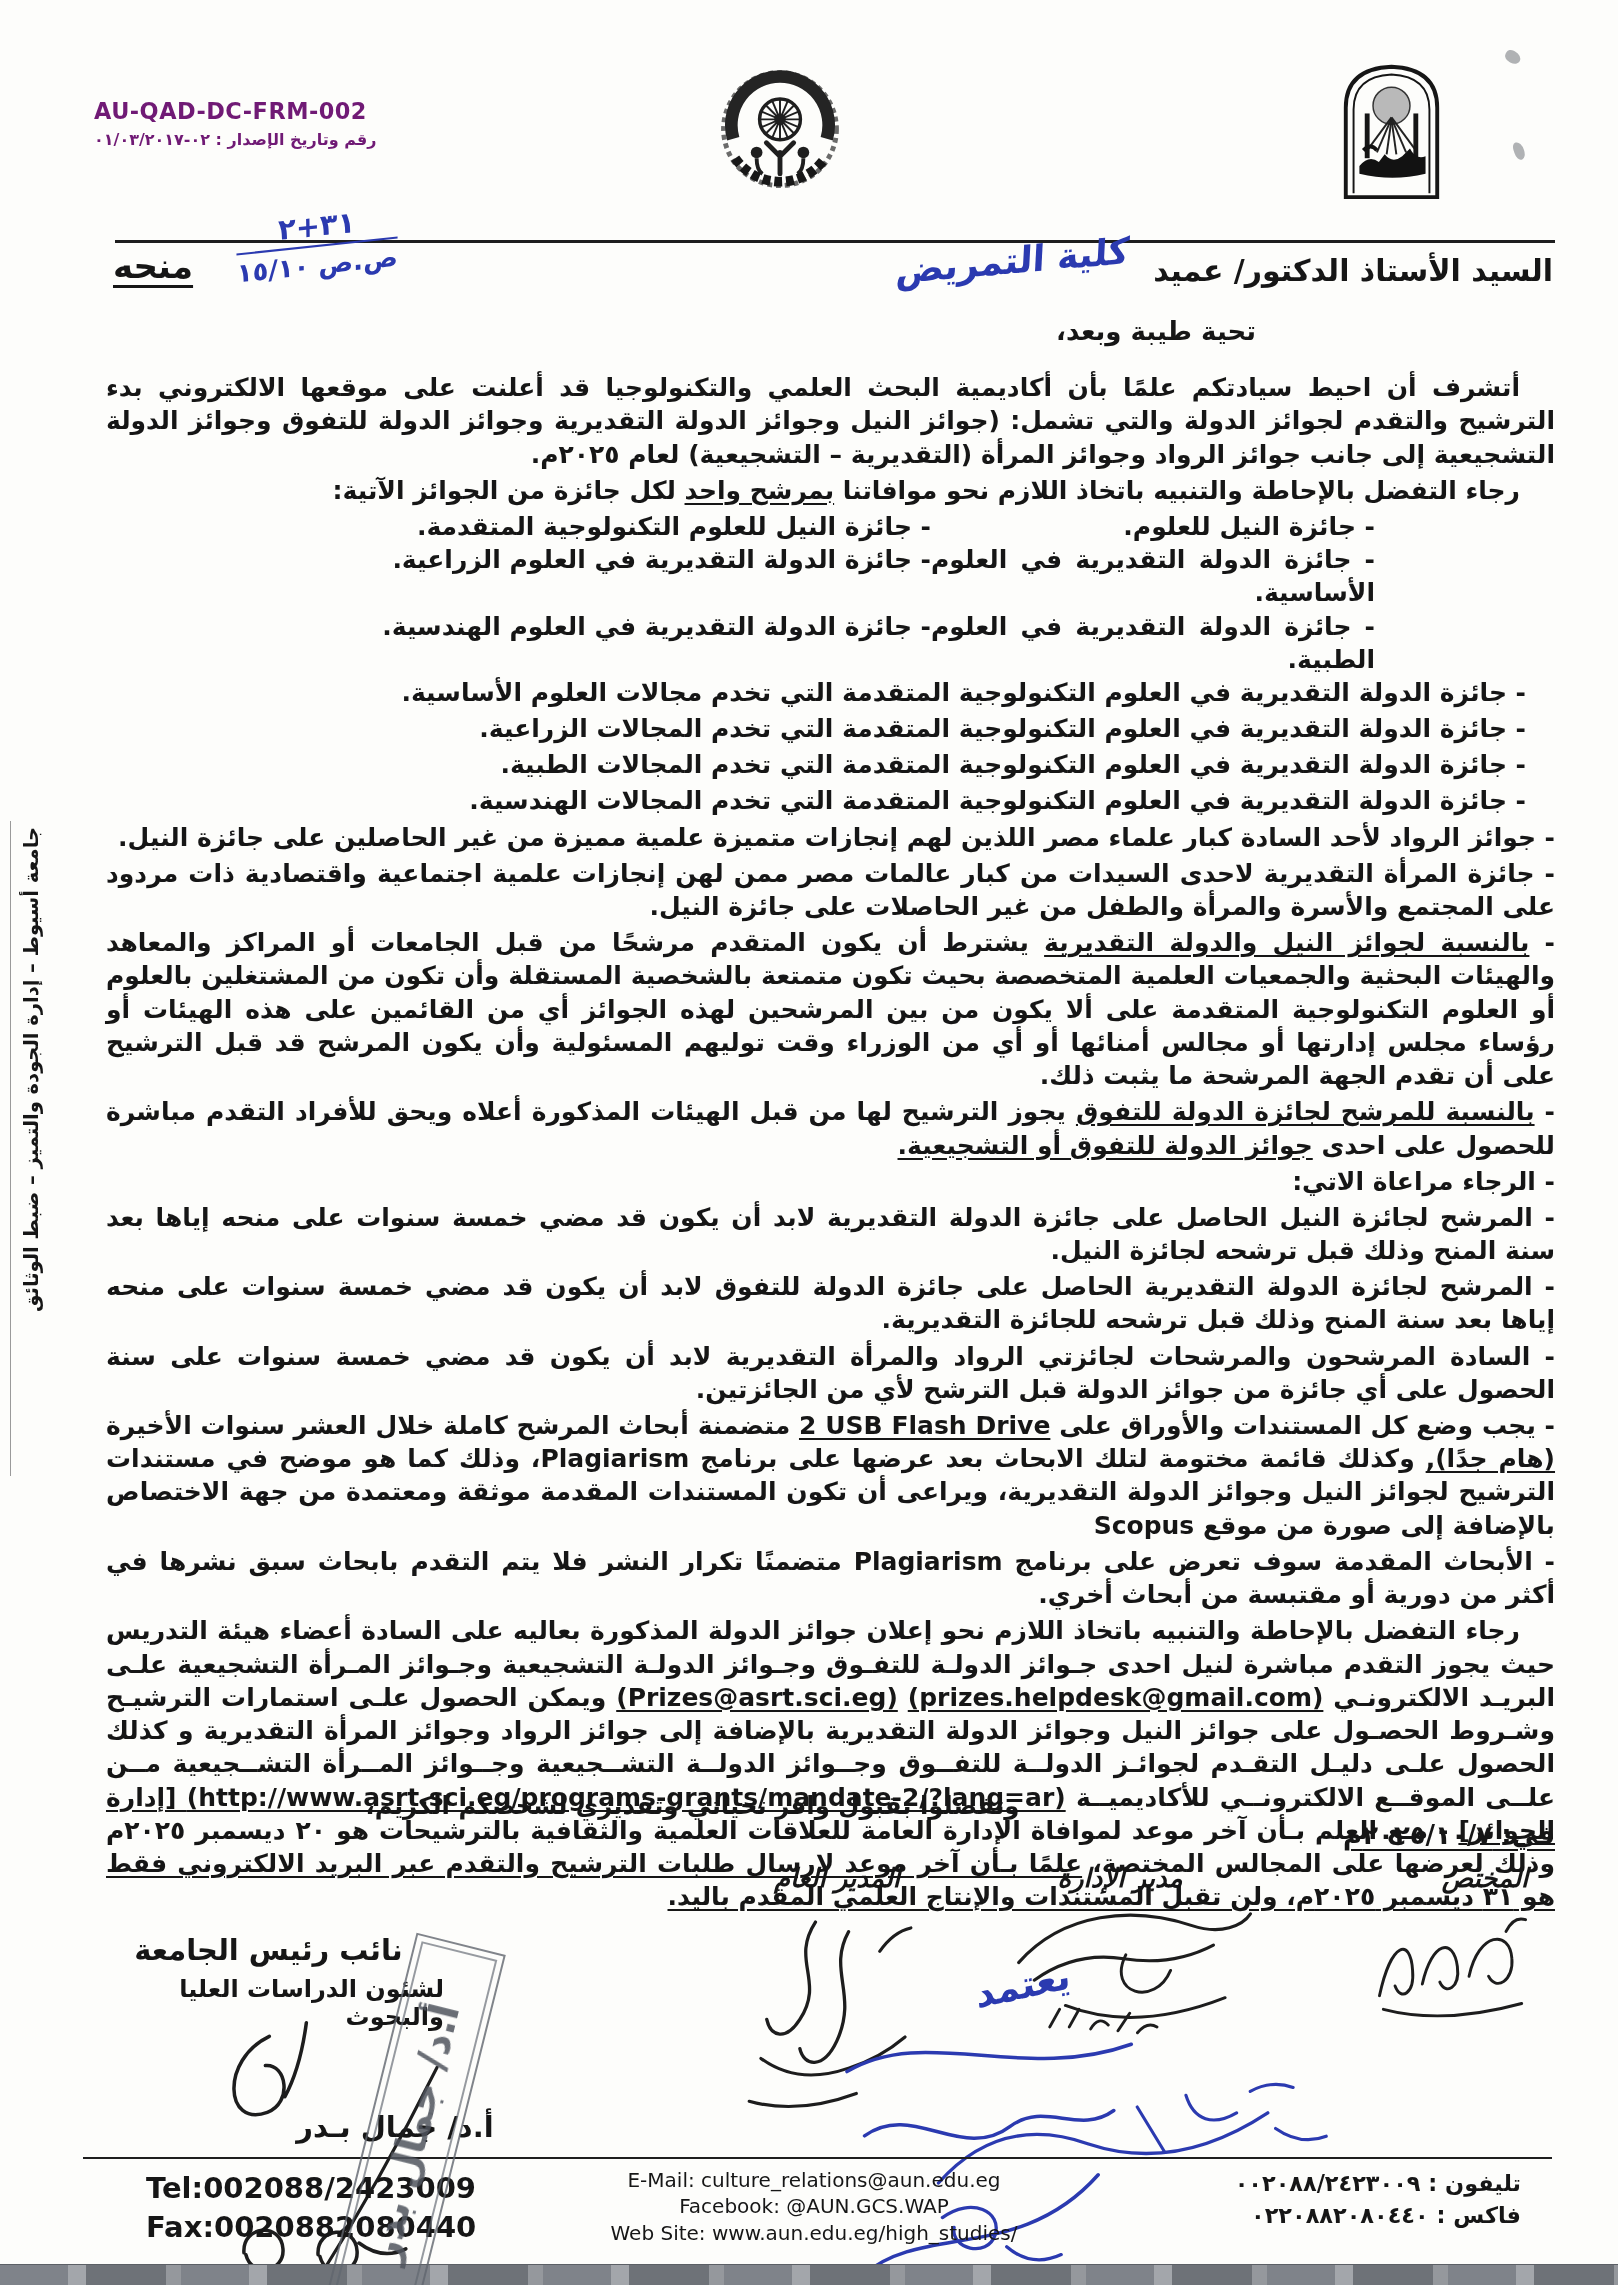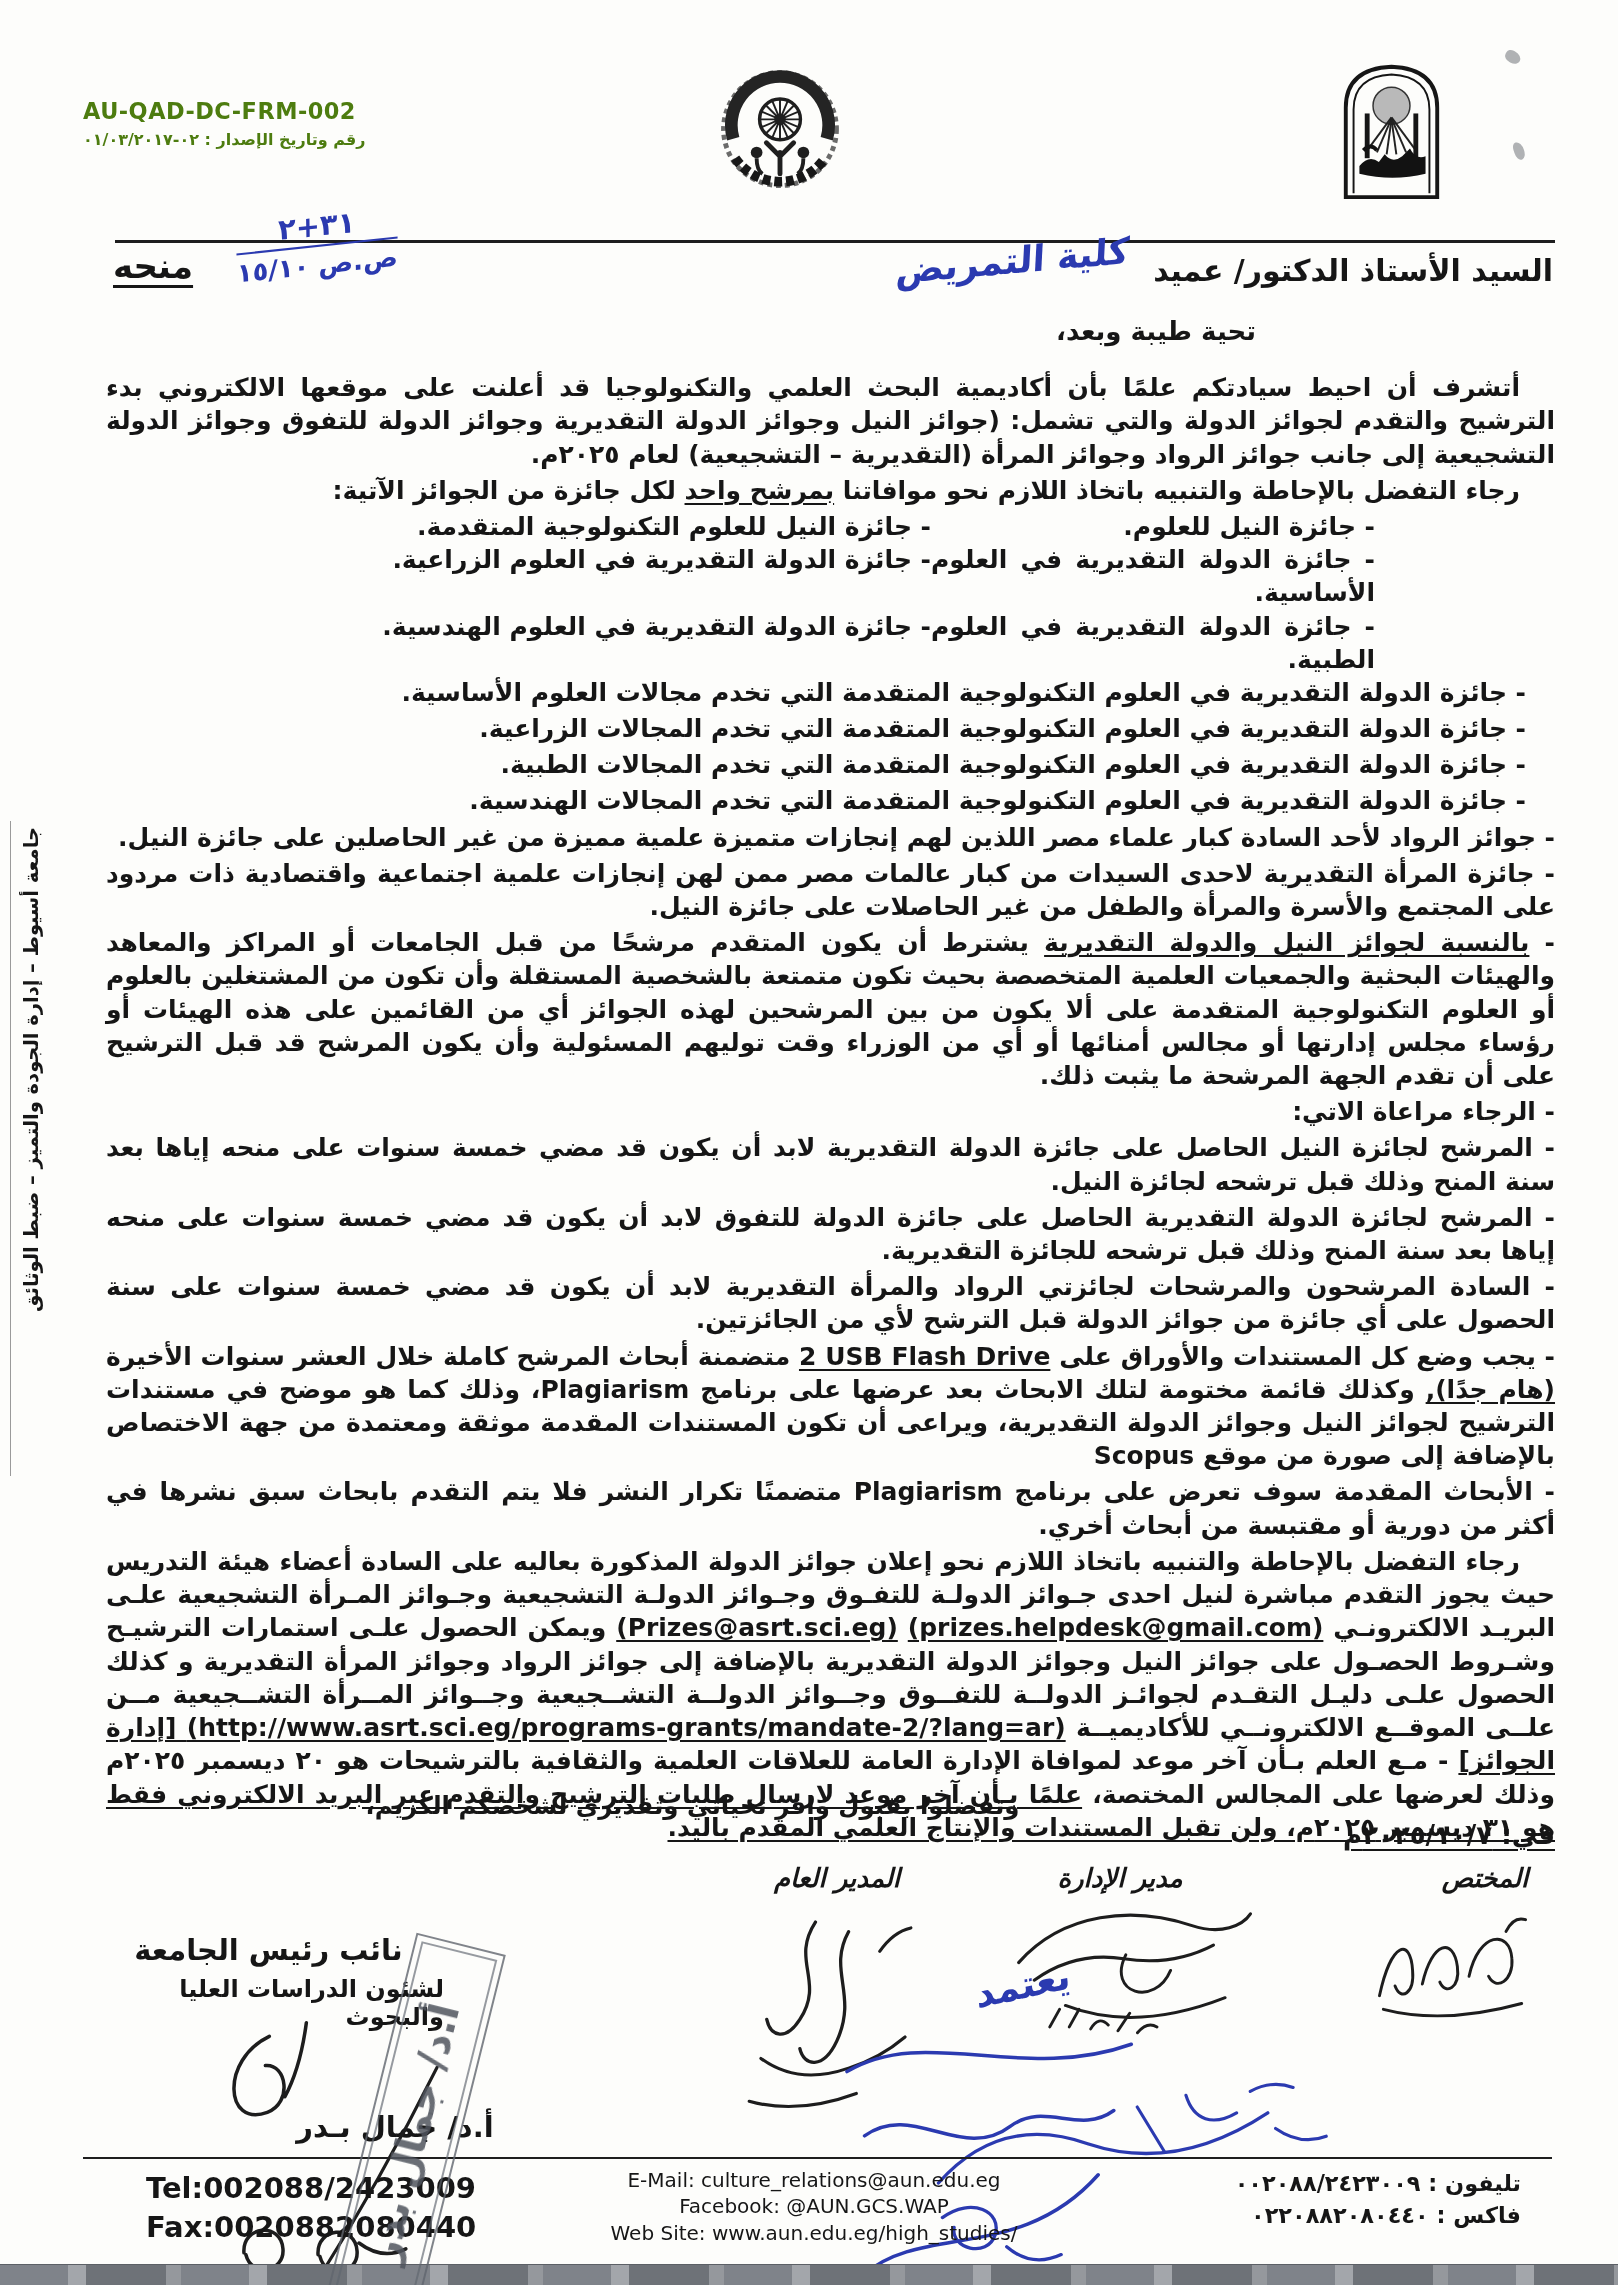--- a/index.html
+++ b/index.html
@@ -9,21 +9,21 @@
     width: 1619px; height: 2285px;
     margin: 0 auto;
     background: #fdfdfb;
     overflow: hidden;
     font-family: "DejaVu Sans", sans-serif;
     color: #161616;
   }
   .abs { position: absolute; }
 
   
-  .form-block { left:83px; top:98px; font-size:22.4px; font-weight:600; letter-spacing:0.5px; color:#4d7c0f; }
+  .form-block { left:94px; top:98px; font-size:22.4px; font-weight:600; letter-spacing:0.5px; color:#701a75; }
   .issue-line { margin-top:5.9px; font-size:16px; direction:rtl; text-align:left; font-weight:600; }
 
   
   .hdr-divider { left:115px; top:240px; width:1440px; height:2.9px; background:#1e1e1e; }
 
   
   .announce { left:113px; top:246px; font-size:34px; font-weight:800; direction:rtl;
               text-decoration:underline; text-underline-offset:6.8px; text-decoration-thickness:2.9px; }
 
   
@@ -202,20 +202,23 @@
     <p class="award-wide">- جائزة الدولة التقديرية في العلوم التكنولوجية المتقدمة التي تخدم المجالات الطبية.</p>
     <p class="award-wide">- جائزة الدولة التقديرية في العلوم التكنولوجية المتقدمة التي تخدم المجالات الهندسية.</p>
 
     <p>- جوائز الرواد لأحد السادة كبار علماء مصر اللذين لهم إنجازات متميزة علمية مميزة من غير الحاصلين على جائزة النيل.</p>
     <p>- جائزة المرأة التقديرية لاحدى السيدات من كبار عالمات مصر ممن لهن إنجازات علمية اجتماعية واقتصادية ذات مردود على المجتمع والأسرة والمرأة والطفل من غير الحاصلات على جائزة النيل.</p>
 
     <p>
       <span>- </span><span class="u xb">بالنسبة لجوائز النيل والدولة التقديرية</span><span> يشترط أن يكون المتقدم مرشحًا من قبل الجامعات أو المراكز والمعاهد والهيئات البحثية والجمعيات العلمية المتخصصة بحيث تكون متمتعة بالشخصية المستقلة وأن تكون من المشتغلين بالعلوم أو العلوم التكنولوجية المتقدمة على ألا يكون من بين المرشحين لهذه الجوائز أي من القائمين على هذه الهيئات أو رؤساء مجلس إدارتها أو مجالس أمنائها أو أي من الوزراء وقت توليهم المسئولية وأن يكون المرشح قد قبل الترشيح على أن تقدم الجهة المرشحة ما يثبت ذلك.</span>
     </p>
 
+    <p>
+      <span>- </span><span class="u xb">بالنسبة للمرشح لجائزة الدولة للتفوق</span><span class="xb"> يجوز الترشيح لها من قبل الهيئات المذكورة أعلاه ويحق للأفراد التقدم مباشرة للحصول على احدى </span><span class="u xb">جوائز الدولة للتفوق أو التشجيعية.</span>
+    </p>
 
     <p class="xb">- الرجاء مراعاة الاتي:</p>
     <p>- المرشح لجائزة النيل الحاصل على جائزة الدولة التقديرية لابد أن يكون قد مضي خمسة سنوات على منحه إياها بعد سنة المنح وذلك قبل ترشحه لجائزة النيل.</p>
     <p>- المرشح لجائزة الدولة التقديرية الحاصل على جائزة الدولة للتفوق لابد أن يكون قد مضي خمسة سنوات على منحه إياها بعد سنة المنح وذلك قبل ترشحه للجائزة التقديرية.</p>
     <p>- السادة المرشحون والمرشحات لجائزتي الرواد والمرأة التقديرية لابد أن يكون قد مضي خمسة سنوات على سنة الحصول على أي جائزة من جوائز الدولة قبل الترشح لأي من الجائزتين.</p>
 
     <p>
       <span>- يجب وضع كل المستندات والأوراق على </span><span class="u xb ltr">2 USB Flash Drive</span><span> متضمنة أبحاث المرشح كاملة خلال العشر سنوات الأخيرة </span><span class="u xb">(هام جدًا),</span><span> وكذلك قائمة مختومة لتلك الابحاث بعد عرضها على برنامج </span><span class="xb ltr">Plagiarism</span><span>، وذلك كما هو موضح في مستندات الترشيح لجوائز النيل وجوائز الدولة التقديرية، ويراعى أن تكون المستندات المقدمة موثقة ومعتمدة من جهة الاختصاص بالإضافة إلى صورة من موقع </span><span class="xb ltr">Scopus</span>
     </p>
 

